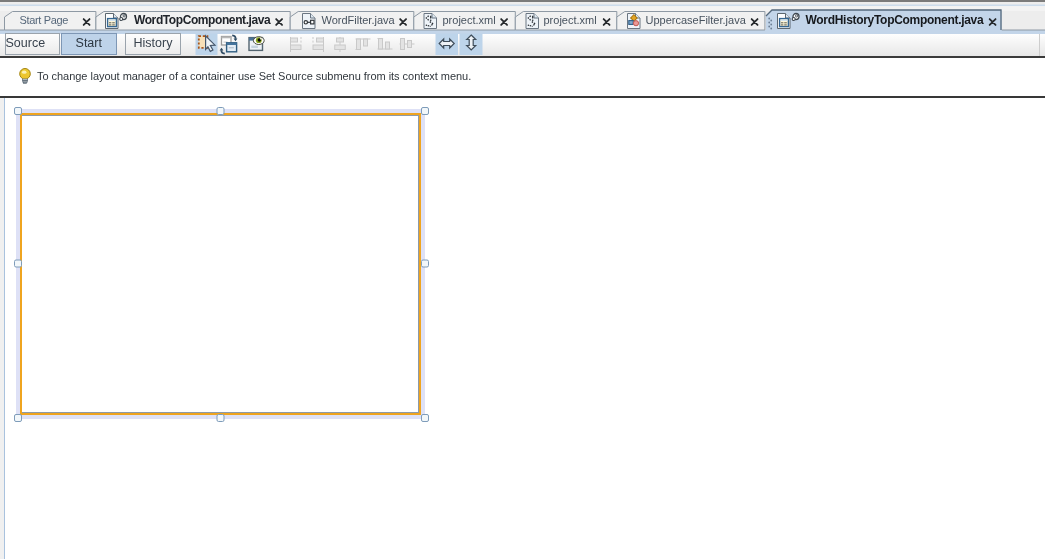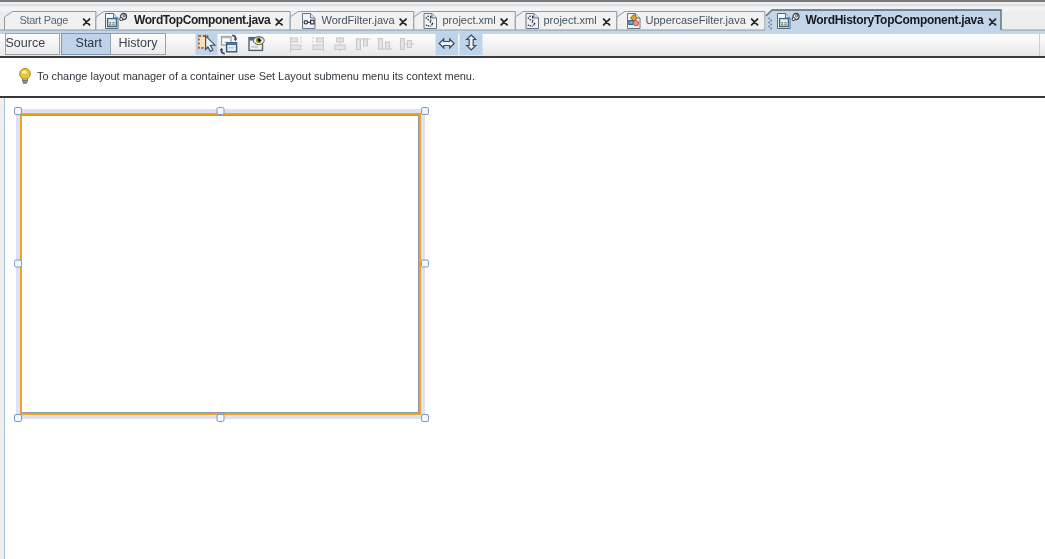--- a/index.html
+++ b/index.html
@@ -108,21 +108,21 @@
     <circle cx="9" cy="10.2" r="2.6" fill="#eb9894" stroke="#c25a54" stroke-width="1"></circle>
   </g>
 </svg>
 
 <div class="abs" style="left:0;top:34px;width:1045px;height:22px;background:linear-gradient(#fefefe,#e7e7e7);border-right:1px solid #cccccc;"></div>
 <div class="abs" style="left:1038.5px;top:34px;width:1px;height:22px;background:#cdcdcd;"></div>
 <div class="abs" style="left:0;top:56px;width:1045px;height:2px;background:#3a3a3a;"></div>
 
 <div class="abs" style="left:4.5px;top:33px;width:53px;height:19.5px;background:linear-gradient(#fdfdfd,#ebebeb);border:1px solid #9aa3ac;font-size:12.5px;color:#39434e;text-align:left;line-height:19.5px;">Source</div>
 <div class="abs" style="left:60.5px;top:33px;width:54.5px;height:19.5px;background:#bed3e9;border:1px solid #7e97b5;font-size:12.5px;color:#2c3742;text-align:center;line-height:19.5px;">Start</div>
-<div class="abs" style="left:110px;top:33px;width:54px;height:19.5px;background:linear-gradient(#fdfdfd,#ebebeb);border:1px solid #9aa3ac;font-size:12.5px;color:#39434e;text-align:center;line-height:19.5px;">History</div>
+<div class="abs" style="left:125px;top:33px;width:54px;height:19.5px;background:linear-gradient(#fdfdfd,#ebebeb);border:1px solid #9aa3ac;font-size:12.5px;color:#39434e;text-align:center;line-height:19.5px;">History</div>
 
 <svg class="abs" style="left:190px;top:33px;" width="300" height="23">
 
   <rect x="5.5" y="0.5" width="22" height="21.5" fill="#bdd4ea"></rect>
   <g transform="translate(6,1)">
     <rect x="2.8" y="2.2" width="8.6" height="11.6" fill="#f7dfb7" stroke="#a9561b" stroke-width="1.8" stroke-dasharray="2.2,1.8"></rect>
     <path d="M9.6,1.8 L19,11.2 L14.4,11.5 L16.9,16 L14.3,17.4 L11.9,12.8 L9.6,15.4 Z" fill="#eef3f7" stroke="#44556a" stroke-width="1.2"></path>
   </g>
 
   <g transform="translate(28,1)">
@@ -194,21 +194,21 @@
 <div class="abs" style="left:0;top:58px;width:1045px;height:38px;background:#ffffff;"></div>
 <div class="abs" style="left:0;top:96px;width:1045px;height:2px;background:#383838;"></div>
 <svg class="abs" style="left:19px;top:68px;" width="14" height="18">
   <circle cx="6" cy="5.8" r="5.3" fill="#edca33" stroke="#a3830e" stroke-width="1"></circle>
   <path d="M2.5,7.5 Q6,4 9.5,7.5 L8,11 L4,11 Z" fill="#edc52e" stroke="none"></path>
   <ellipse cx="5.2" cy="4.2" rx="2.3" ry="1.6" fill="#fbf0b5"></ellipse>
   <rect x="3.6" y="11" width="4.8" height="1.6" fill="#e5e8ea" stroke="#5c6a76" stroke-width="0.8"></rect>
   <rect x="3.8" y="12.6" width="4.4" height="1.5" fill="#c8cdd2" stroke="#5c6a76" stroke-width="0.8"></rect>
   <rect x="4.4" y="14.1" width="3.2" height="1.2" fill="#9aa4ac" stroke="#5c6a76" stroke-width="0.7"></rect>
 </svg>
-<div class="abs" style="left:37px;top:58px;height:38px;line-height:36.5px;font-size:11px;letter-spacing:-0.035px;color:#31373d;">To change layout manager of a container use Set Layout submenu menu its context menu.</div>
+<div class="abs" style="left:37px;top:58px;height:38px;line-height:36.5px;font-size:11px;letter-spacing:-0.035px;color:#31373d;">To change layout manager of a container use Set Source submenu from its context menu.</div>
 
 <div class="abs" style="left:0;top:98px;width:1045px;height:461px;background:#ffffff;"></div>
 <div class="abs" style="left:0;top:98px;width:3.5px;height:461px;background:#f0f0f0;"></div>
 <div class="abs" style="left:3.7px;top:98px;width:1.4px;height:461px;background:#a9c2de;"></div>
 
 <div class="abs" style="left:16px;top:109px;width:409px;height:310px;background:#dee1f6;"></div>
 <div class="abs" style="left:20px;top:113px;width:401px;height:302px;background:#efa41f;"></div>
 <div class="abs" style="left:22px;top:114.5px;width:396px;height:296.5px;background:#ffffff;border-top:1px solid #8d9aa8;border-right:1px solid #8d9aa8;border-bottom:1px solid #8d9aa8;"></div>
 
 <svg class="abs" style="left:10.7px;top:103.5px;" width="425" height="322">

